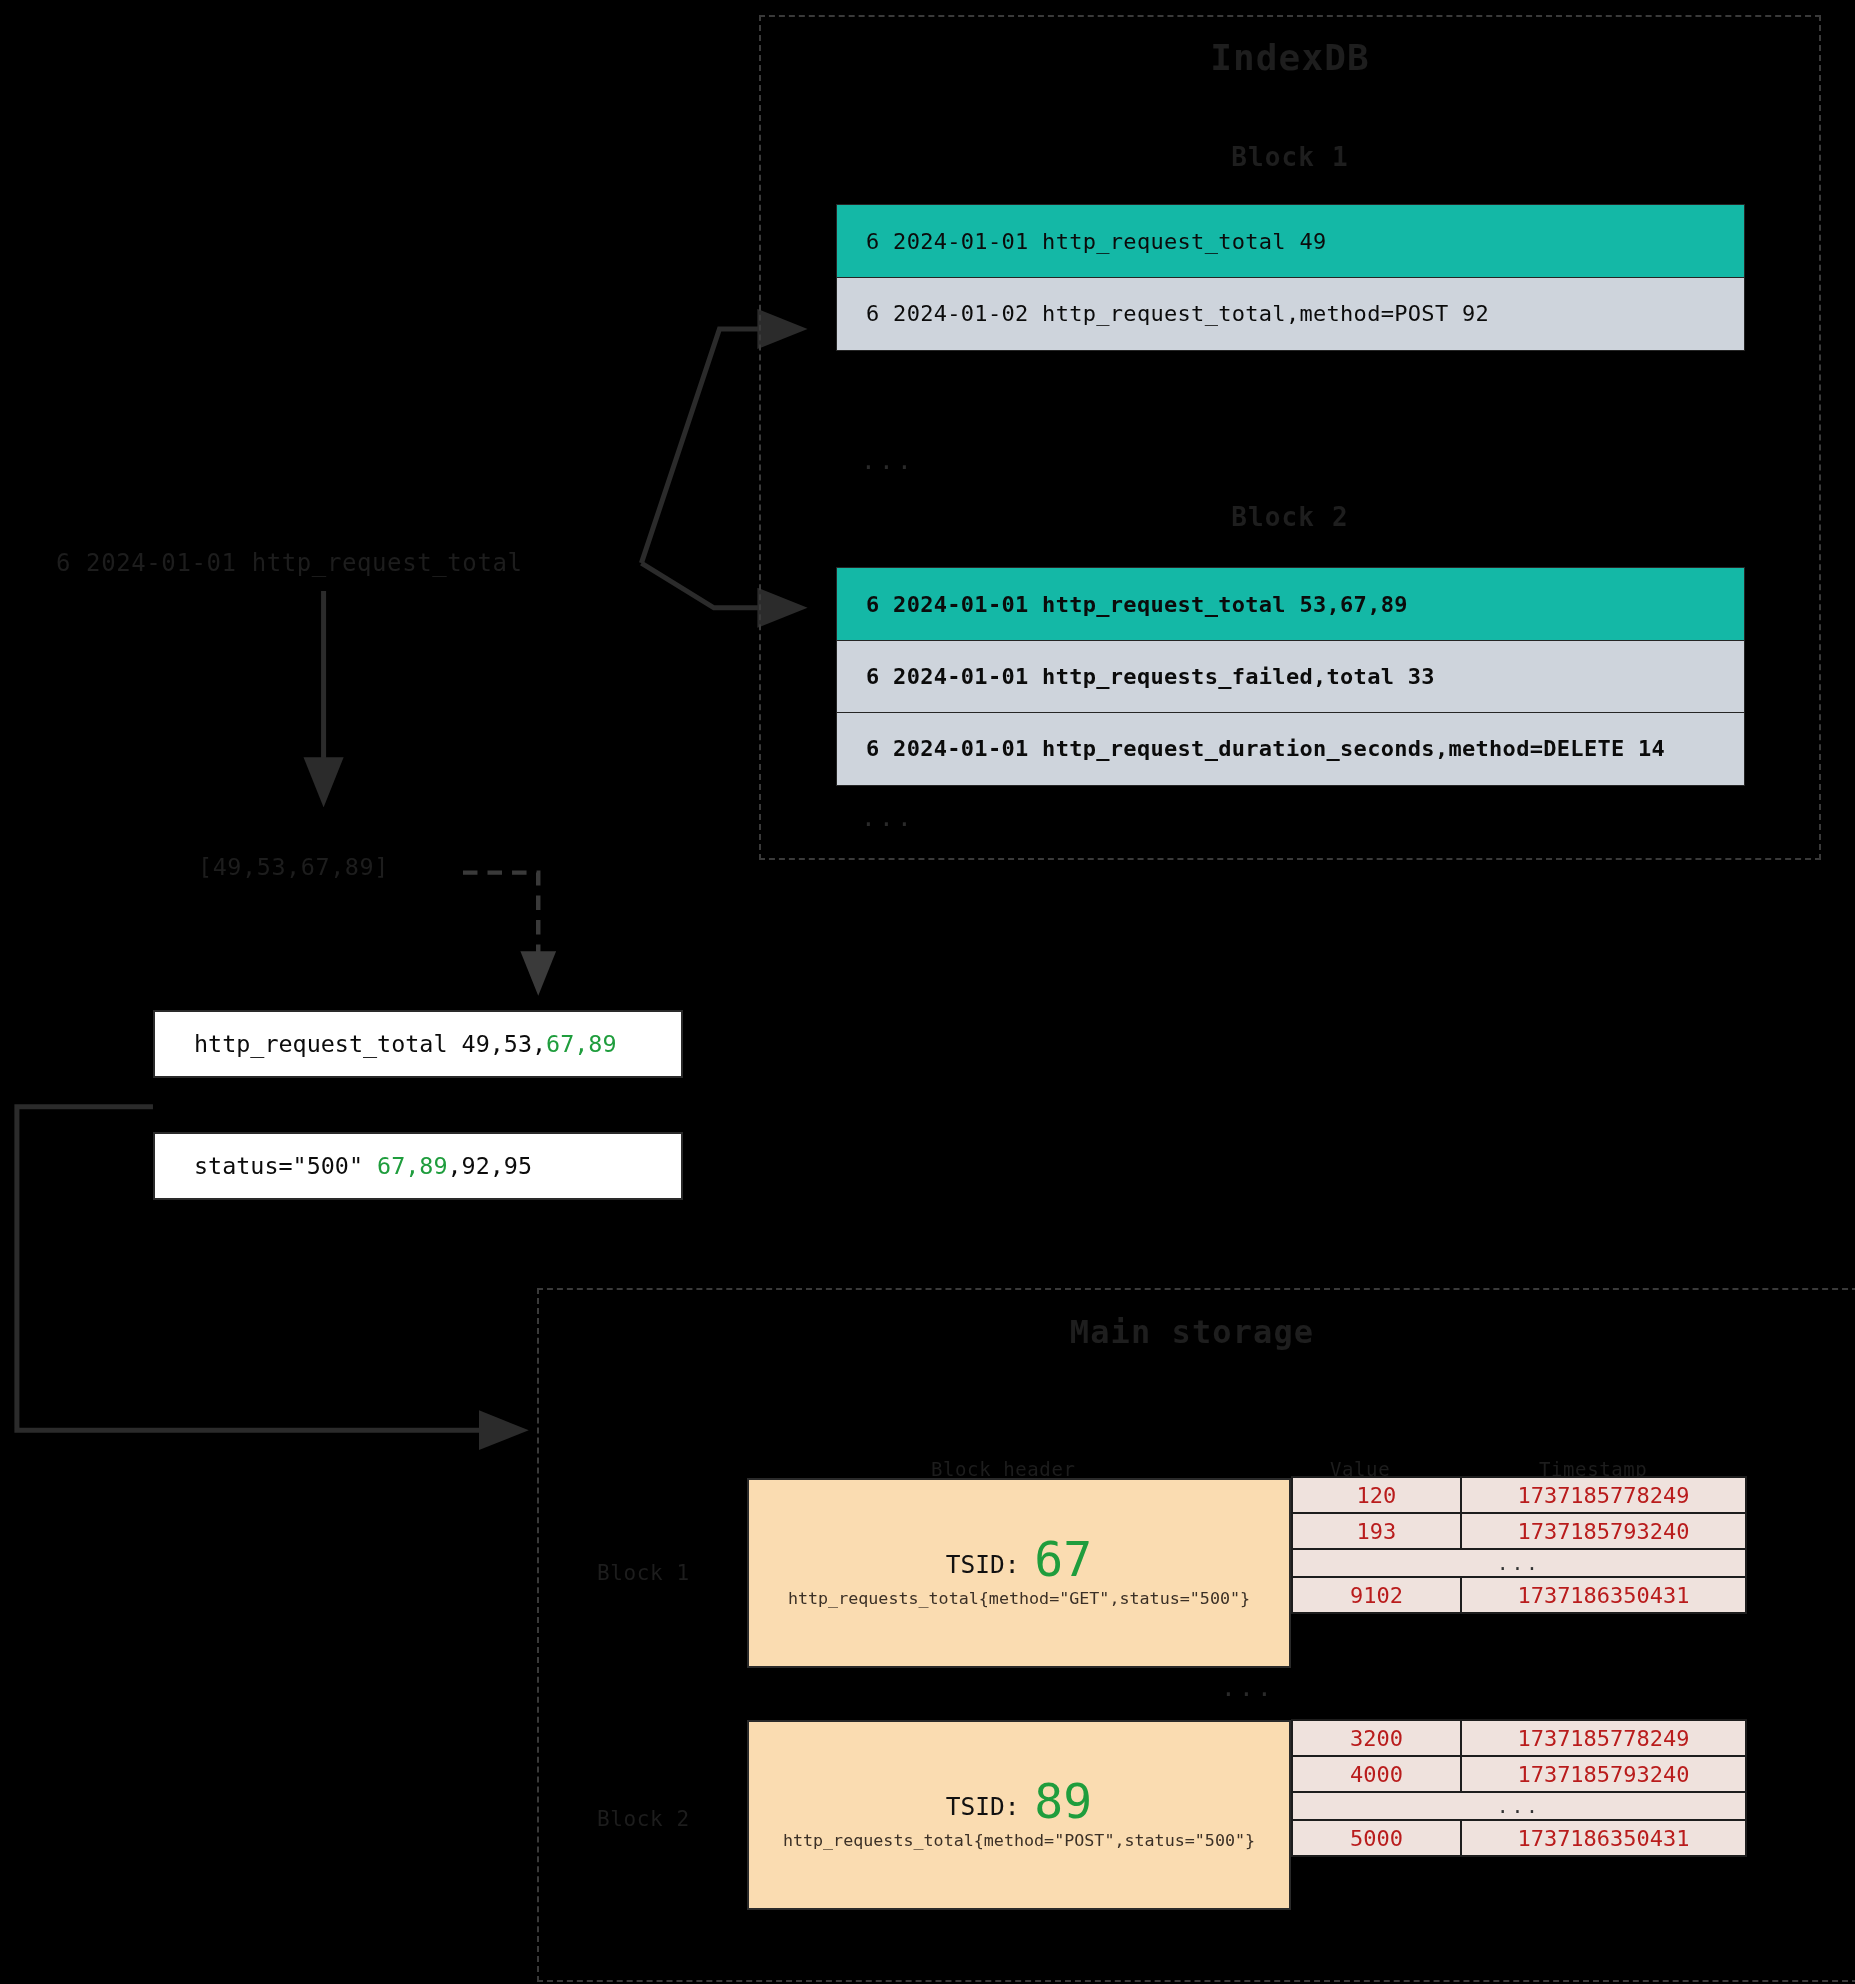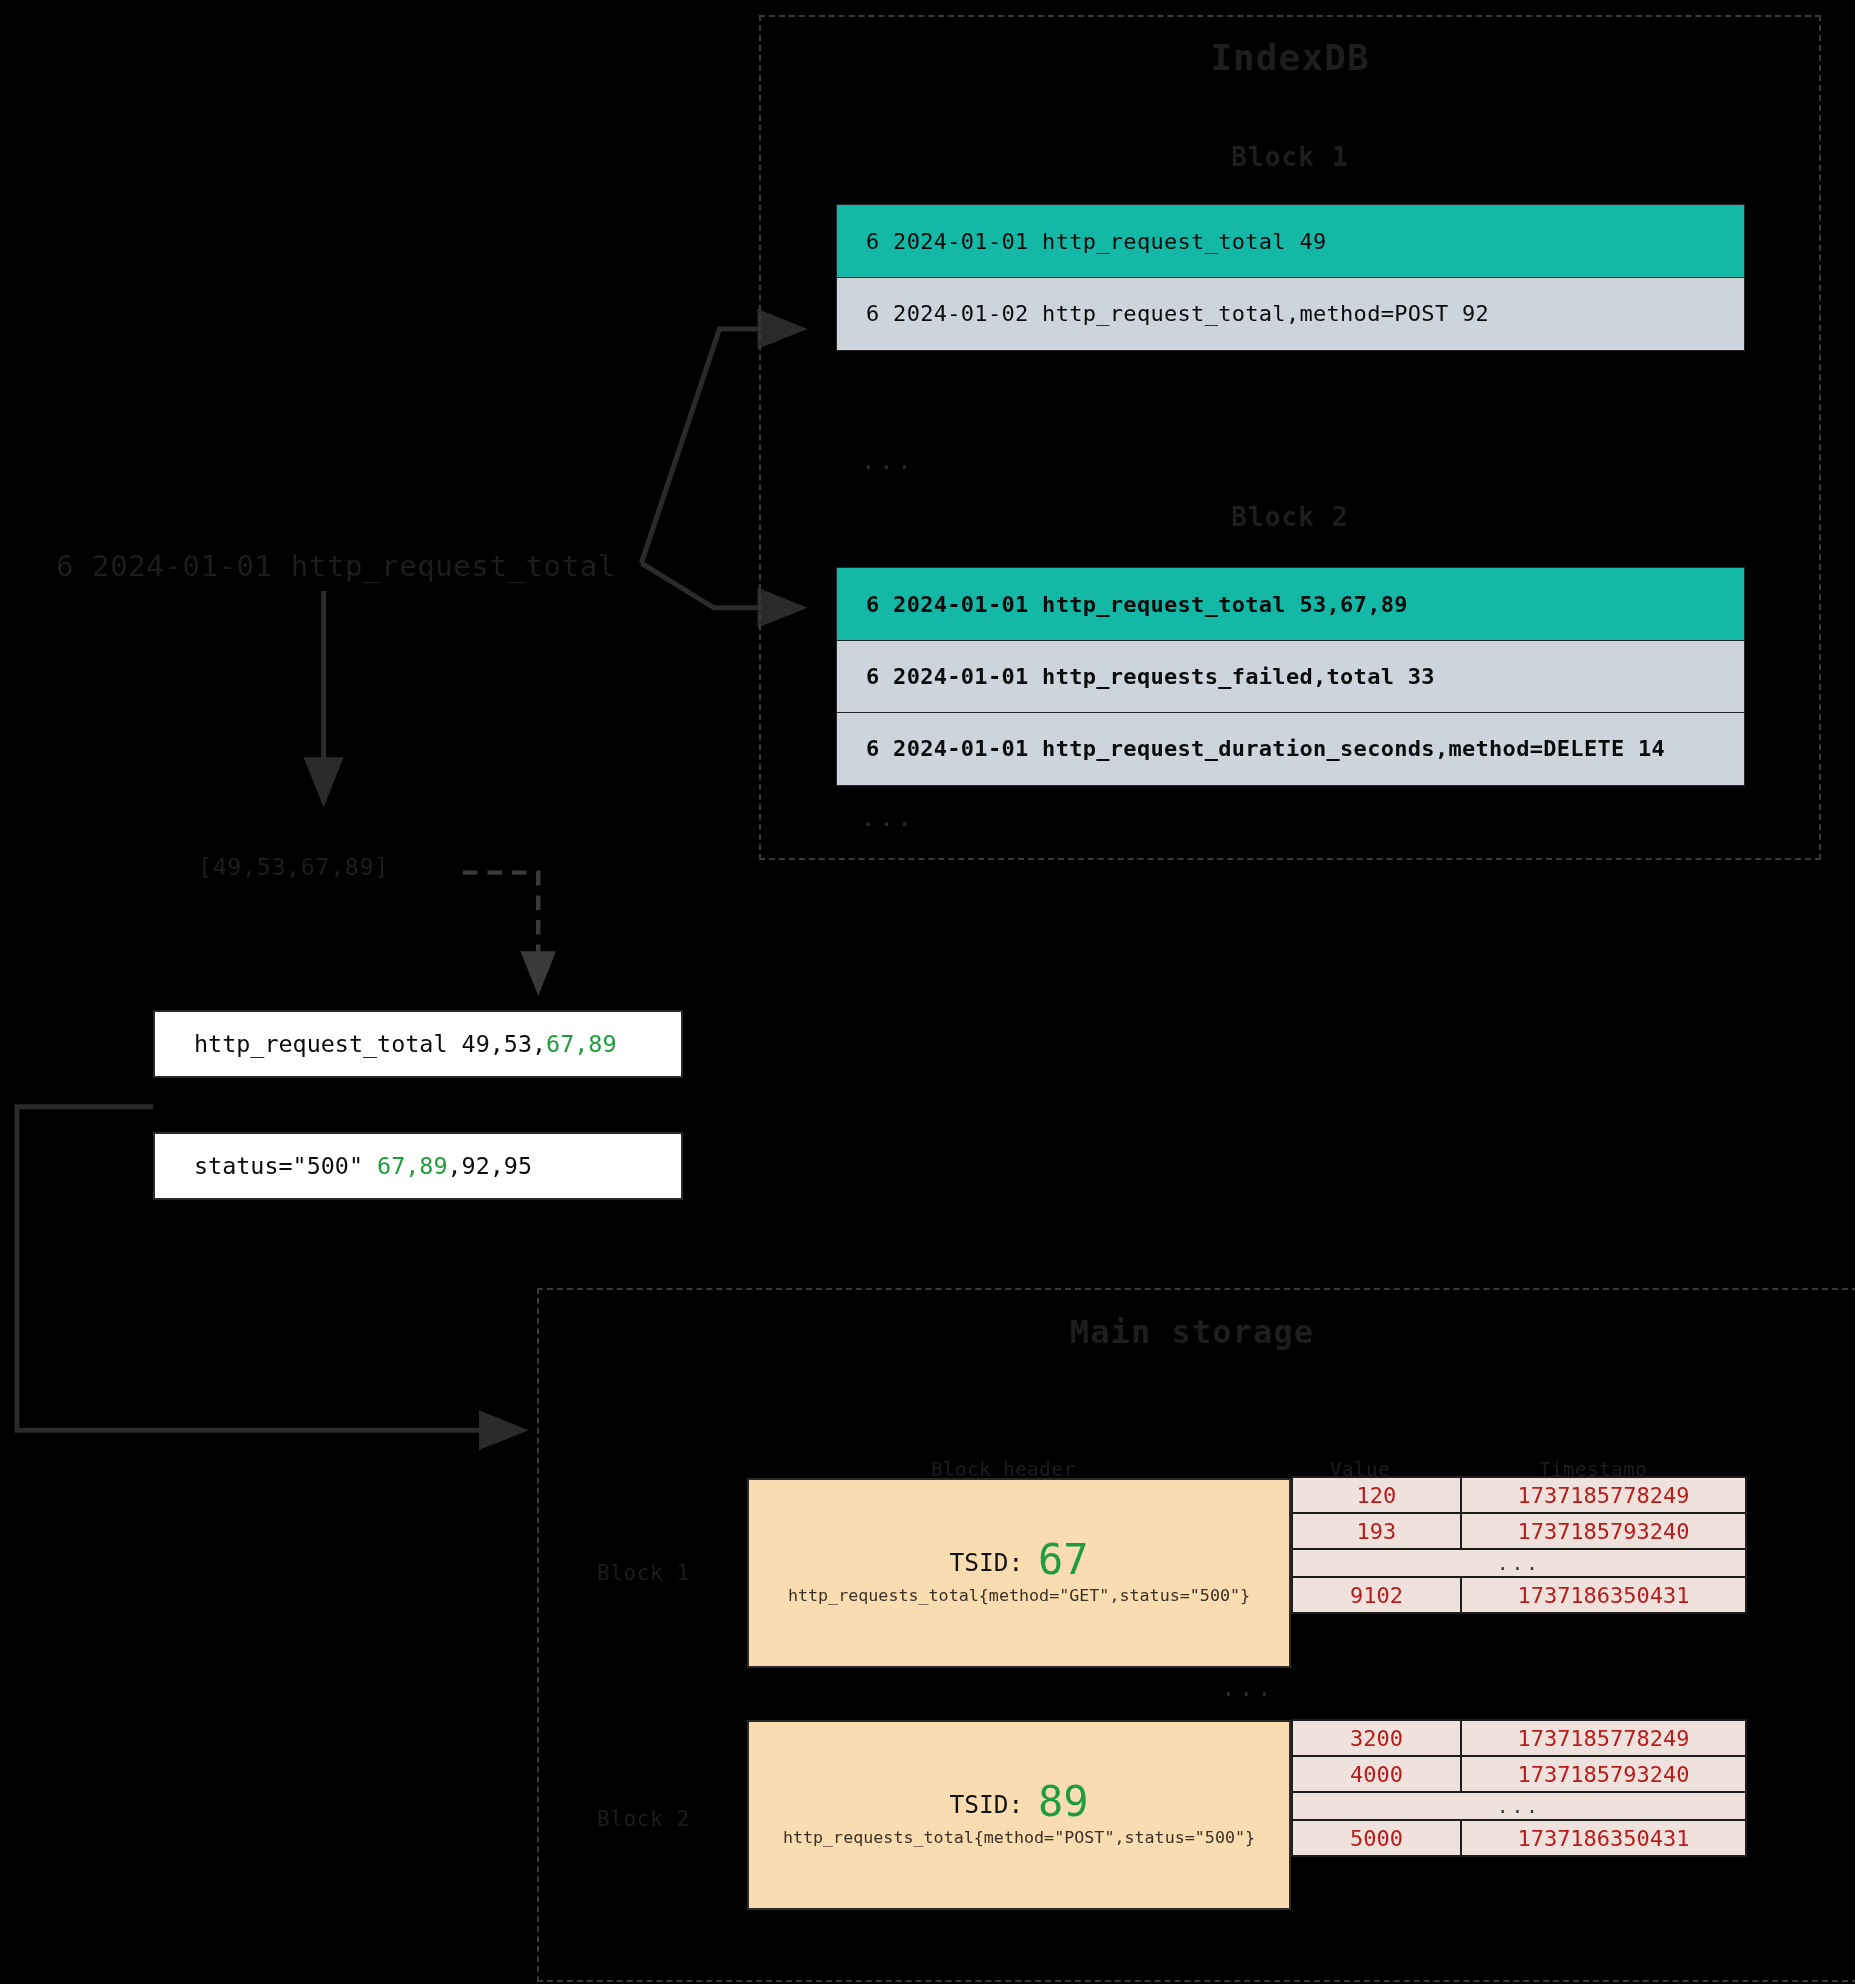--- a/index.html
+++ b/index.html
@@ -78,21 +78,21 @@
     font-size: 24.5px;
     font-family: "DejaVu Sans Mono", monospace;
     letter-spacing: 3.3px;
   }
   #ellipsis-block1 { left: 861px; top: 446px; }
   #ellipsis-block2 { left: 861px; top: 803px; }
 
   
   #query-label {
     position: absolute; left: 56px; top: 549px;
-    font-size: 29px; letter-spacing: 0.6px; text-align: right;
+    font-size: 24px; letter-spacing: 0.6px; text-align: right;
   }
   #tsid-list-label {
     position: absolute; left: 198px; top: 853px;
     font-size: 23.4px; letter-spacing: 0.6px;
   }
 
   
   .orange-box {
     position: absolute;
     background: #ffffff;
@@ -149,21 +149,21 @@
 
   .tsid-line {
     font-family: "DejaVu Sans Mono", monospace;
     font-size: 24.5px;
     color: #111;
     white-space: pre;
     margin-bottom: 6.7px;
   }
   .tsid-number {
     color: #1f9d3d;
-    font-size: 42px;
+    font-size: 48px;
     line-height: 0.9;
     vertical-align: -3.3px;
     text-align: center;
   }
   .tsid-series {
     font-family: "DejaVu Sans Mono", monospace;
     font-size: 16.7px;
     color: #3b3026;
     white-space: pre;
   }

